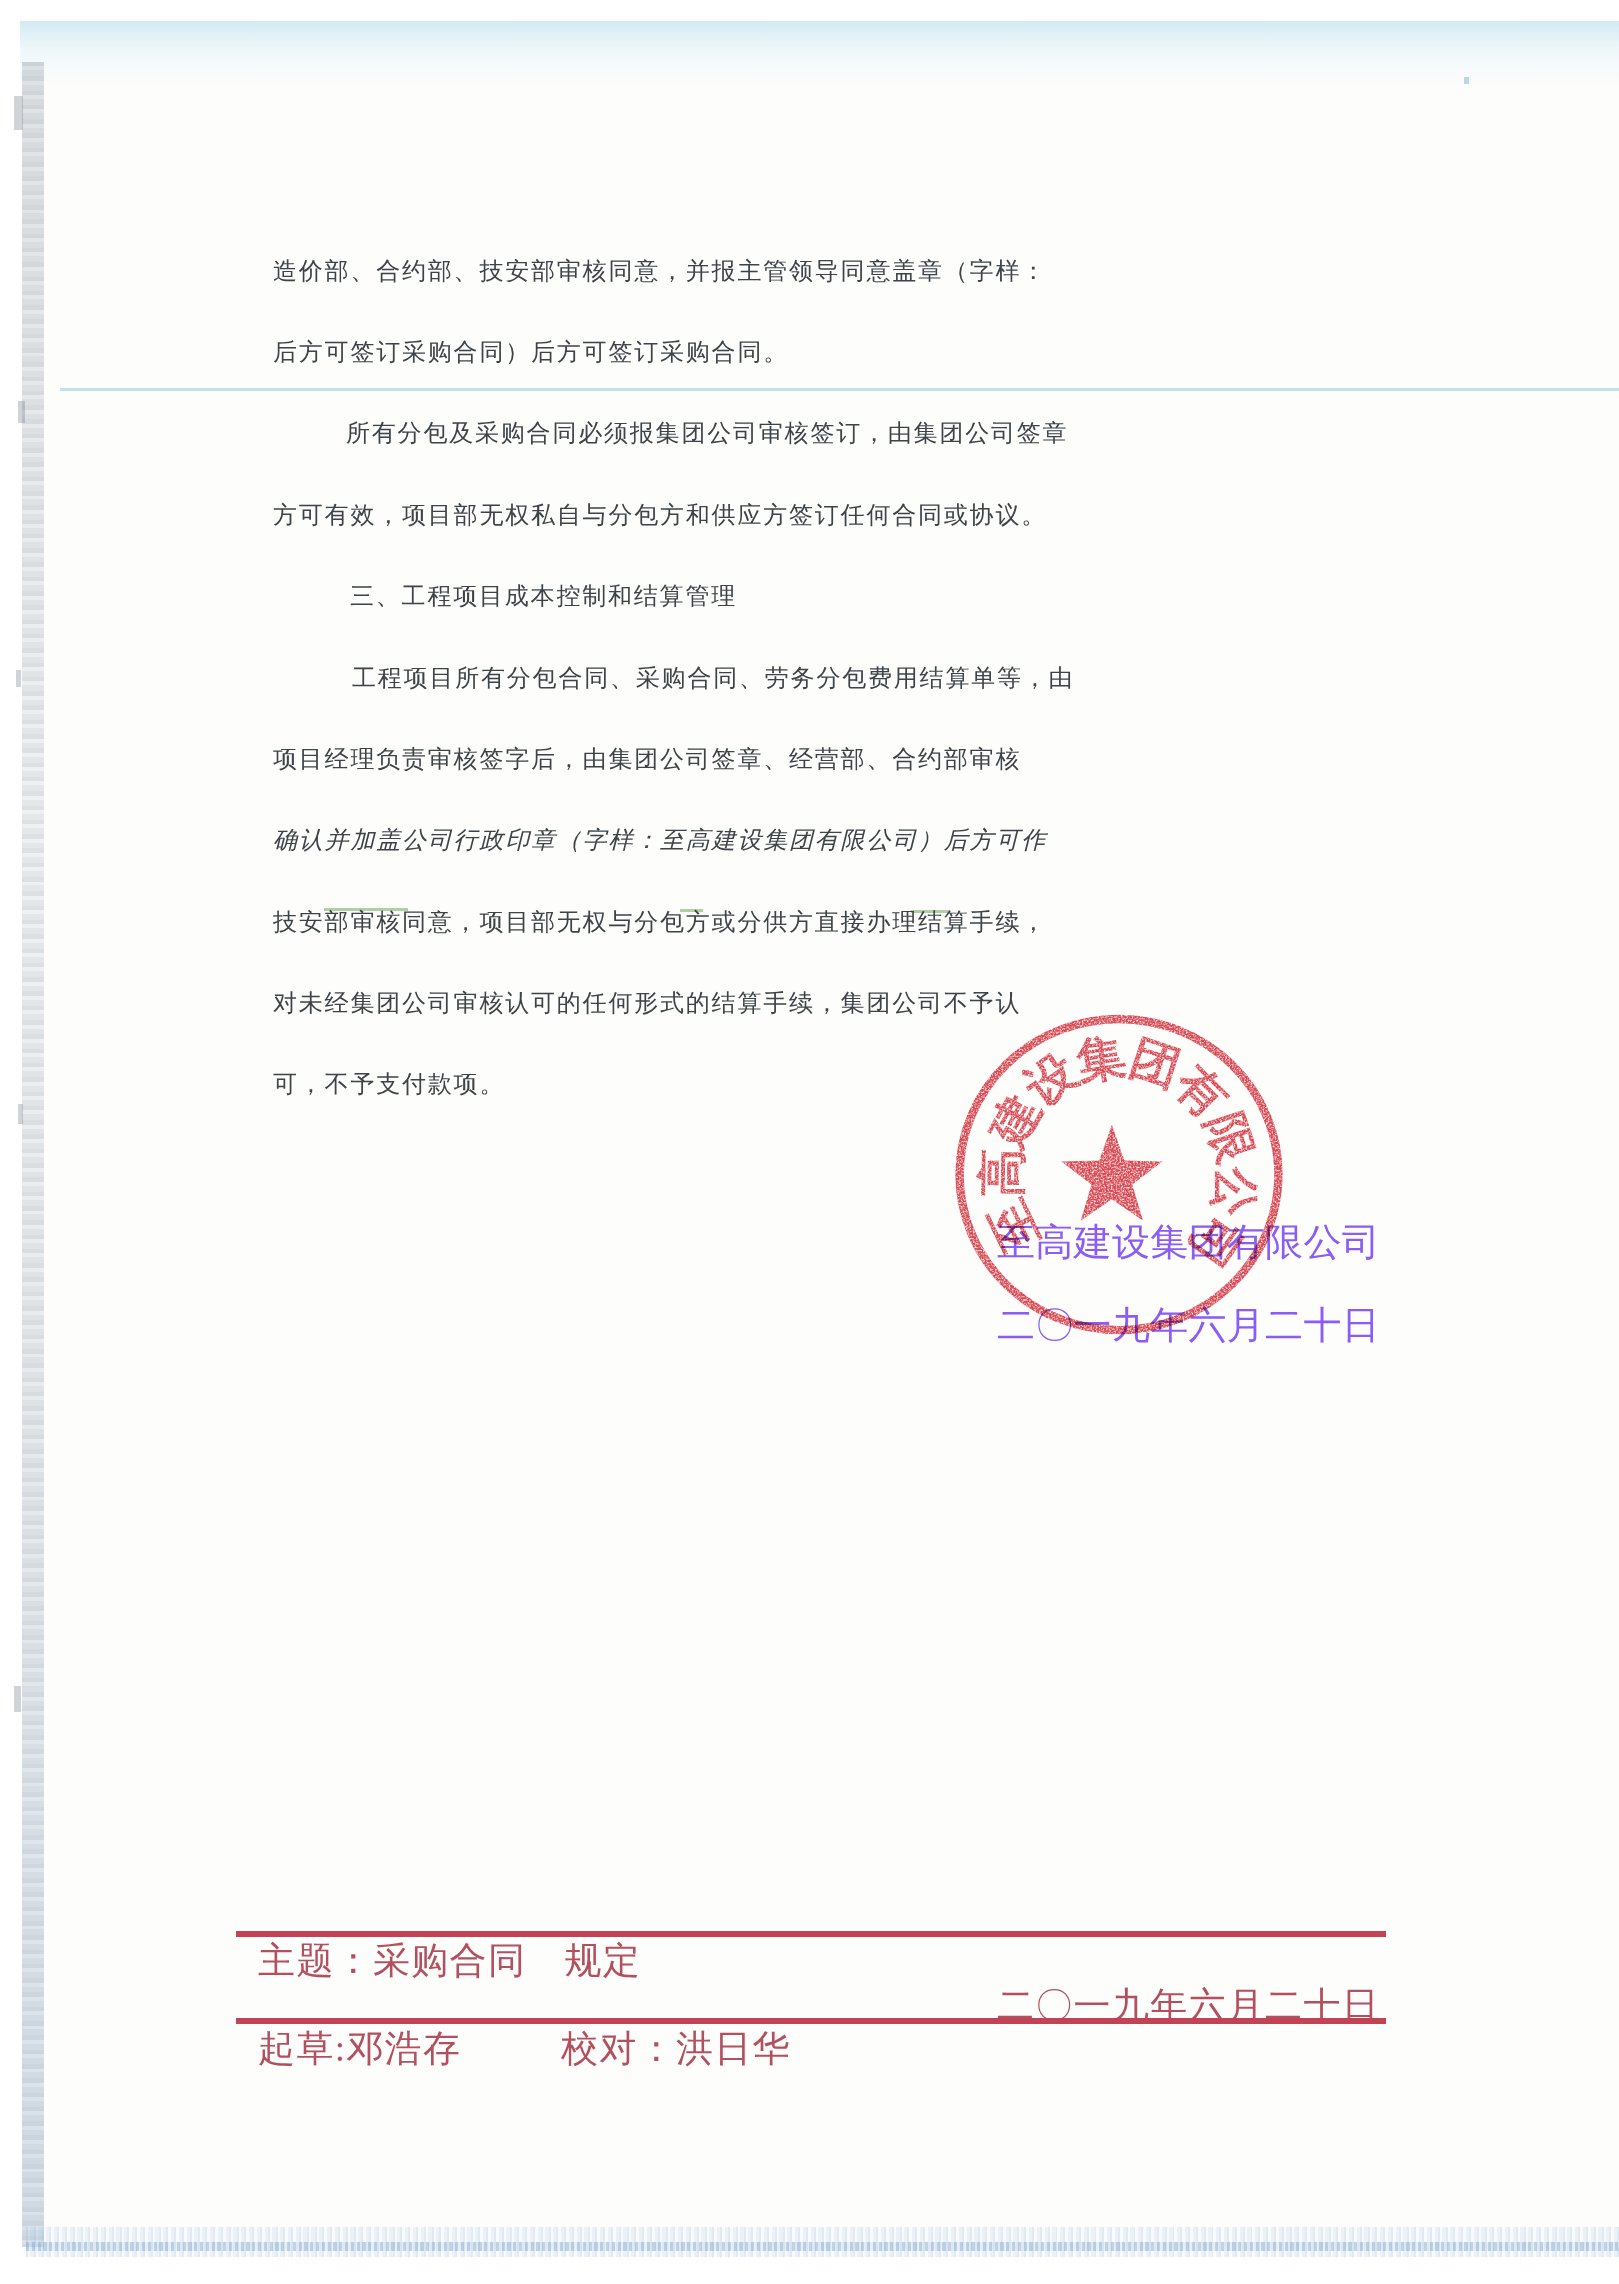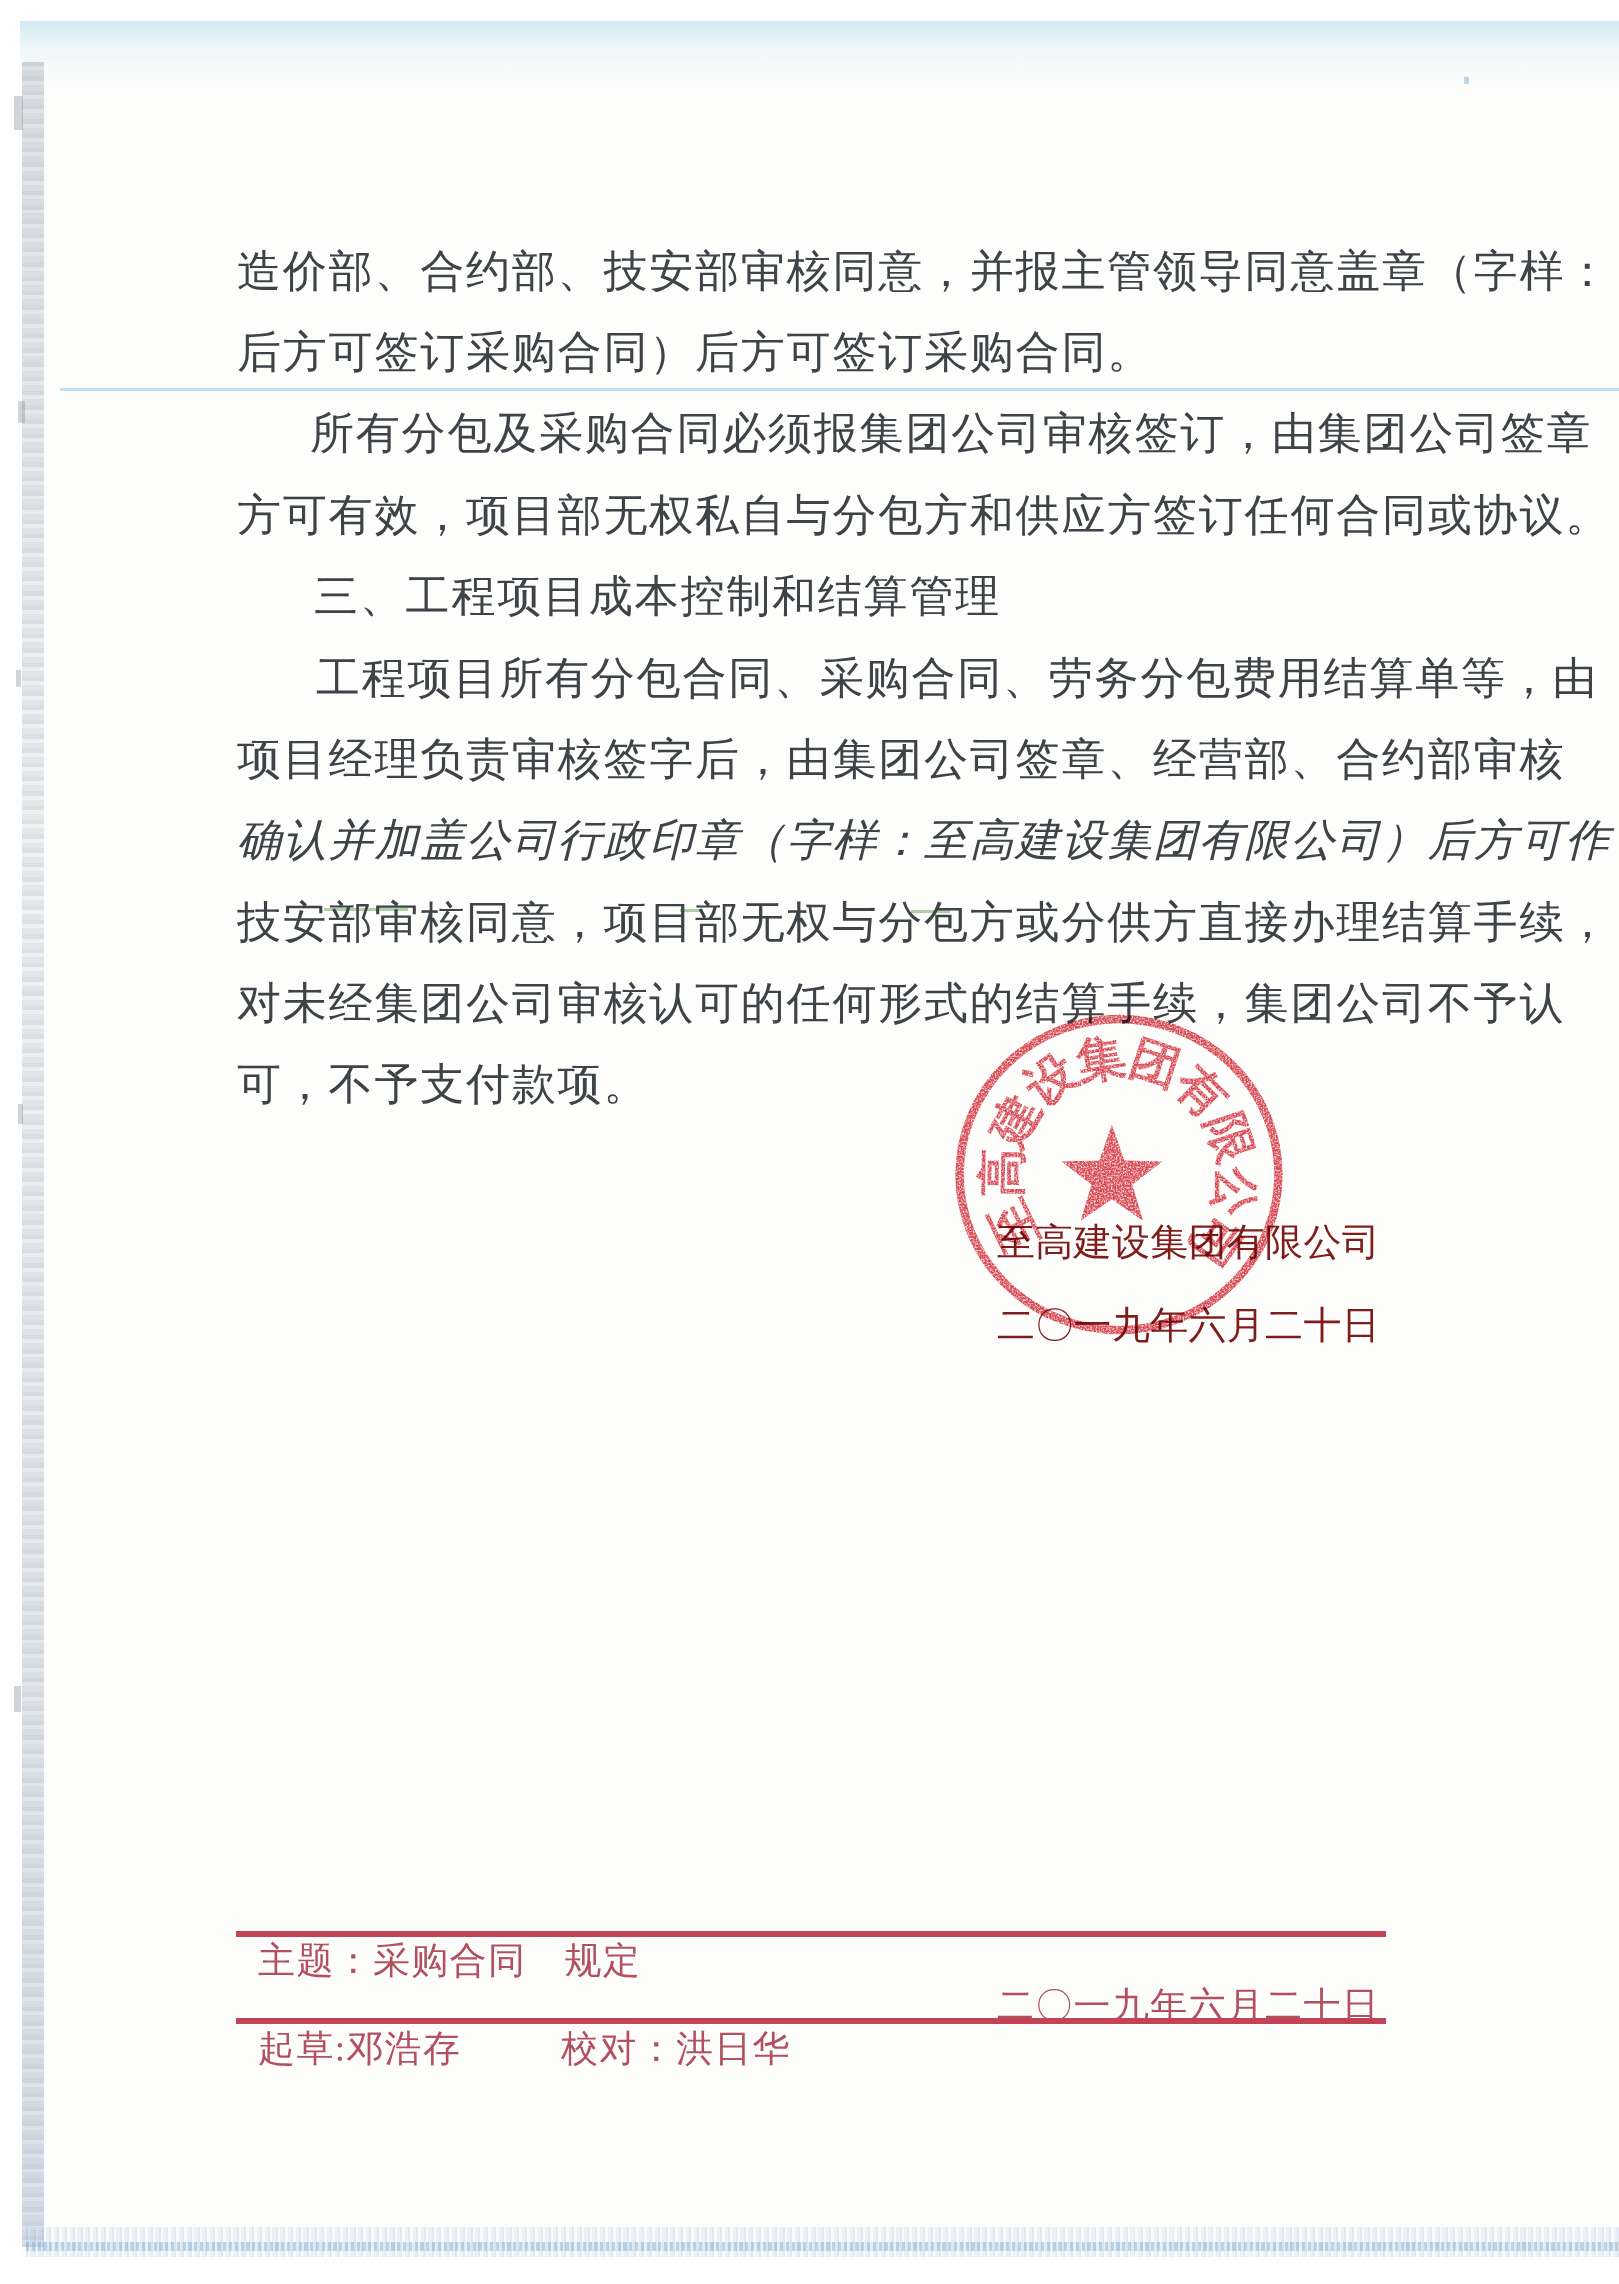--- a/index.html
+++ b/index.html
@@ -18,23 +18,23 @@
       linear-gradient(180deg,rgba(150,160,170,.28),rgba(170,178,186,.12) 35%,rgba(152,166,182,.20) 65%,rgba(150,176,206,.34) 96%);}
   .blue-line{position:absolute;left:60px;top:388px;width:1560px;height:2.6px;background:rgba(141,196,222,.50);}
   .bottom-band{position:absolute;left:26px;top:2227px;width:1594px;height:30px;
     background:repeating-linear-gradient(90deg,rgba(150,185,215,.28) 0 1.9px,rgba(222,236,246,.16) 1.9px 4.5px,rgba(178,204,230,.24) 4.5px 7.8px);}
   .bottom-line{position:absolute;left:26px;top:2242px;width:1594px;height:9px;
     background:repeating-linear-gradient(90deg,rgba(130,168,205,.48) 0 3.2px,rgba(190,212,234,.30) 3.2px 5.8px);}
   .speck{position:absolute;background:rgba(120,130,140,.35);}
   .speck.blue{background:rgba(120,180,220,.5);}
   .green-dash{position:absolute;height:2.6px;background:rgba(112,172,92,.55);}
   
-  .bline{position:absolute;font-size:44px;line-height:39px;letter-spacing:1.8px;
-    color:#3d4347;white-space:pre;}
-  .sig{position:absolute;font-size:38px;letter-spacing:0.3px;color:#7f1d1d;white-space:pre;}
+  .bline{position:absolute;font-size:24px;line-height:39px;letter-spacing:1.8px;
+    color:#3d4347;white-space:pre;margin-left:36px;}
+  .sig{position:absolute;font-size:38px;letter-spacing:0.3px;color:#8b5cf6;white-space:pre;}
   
   .f-red{position:absolute;font-size:37px;color:#b2505f;letter-spacing:1.3px;white-space:pre;}
   .red-rule{position:absolute;height:5.8px;background:#c24356;}
   
   .seal-svg{position:absolute;left:944px;top:1008px;width:350px;height:337px;mix-blend-mode:multiply;}
   .seal-svg text{font-family:"Liberation Serif","DejaVu Serif",serif;font-size:76px;font-weight:bold;
     fill:#d8434e;text-anchor:middle;dominant-baseline:central;}
 </style>
 </head>
 <body>

